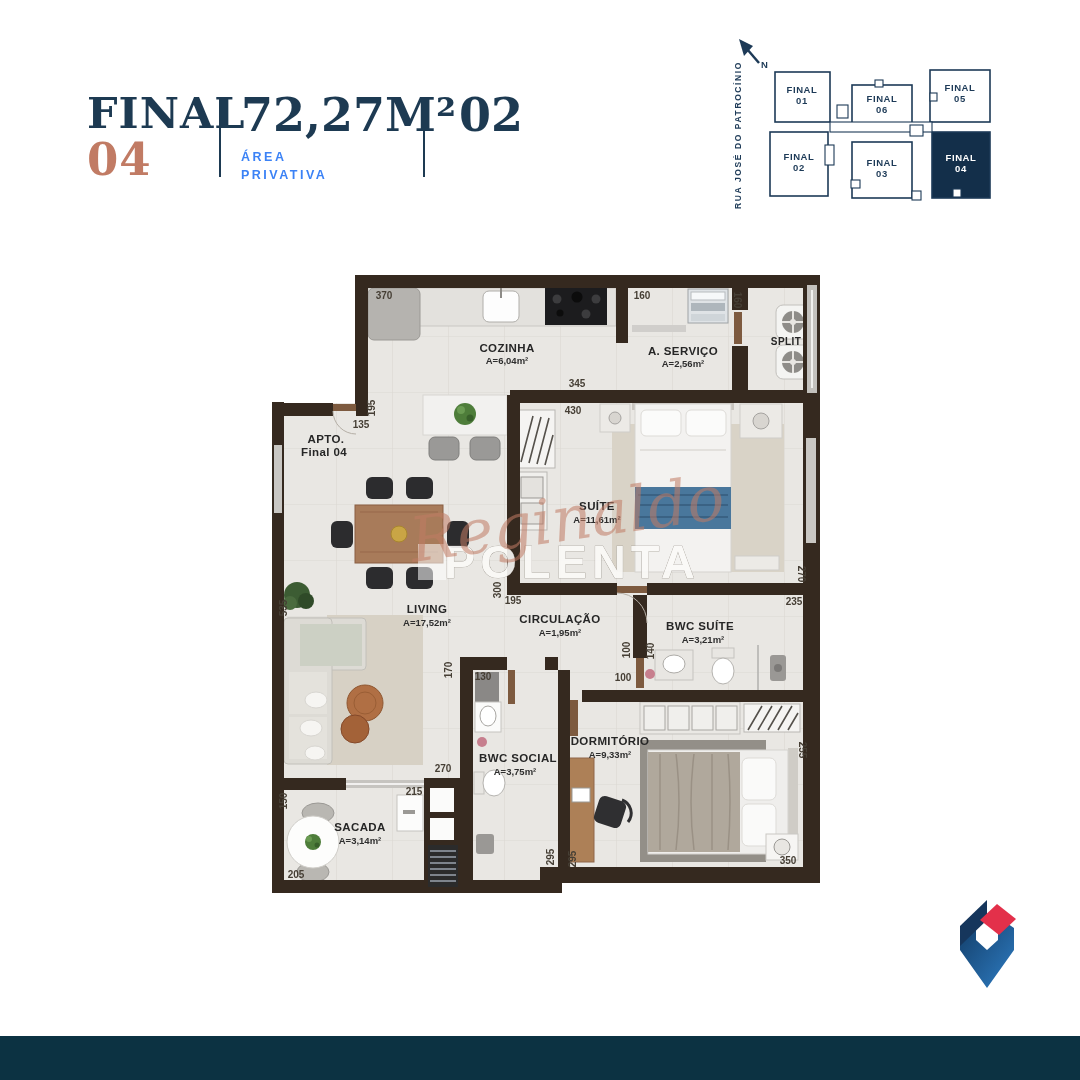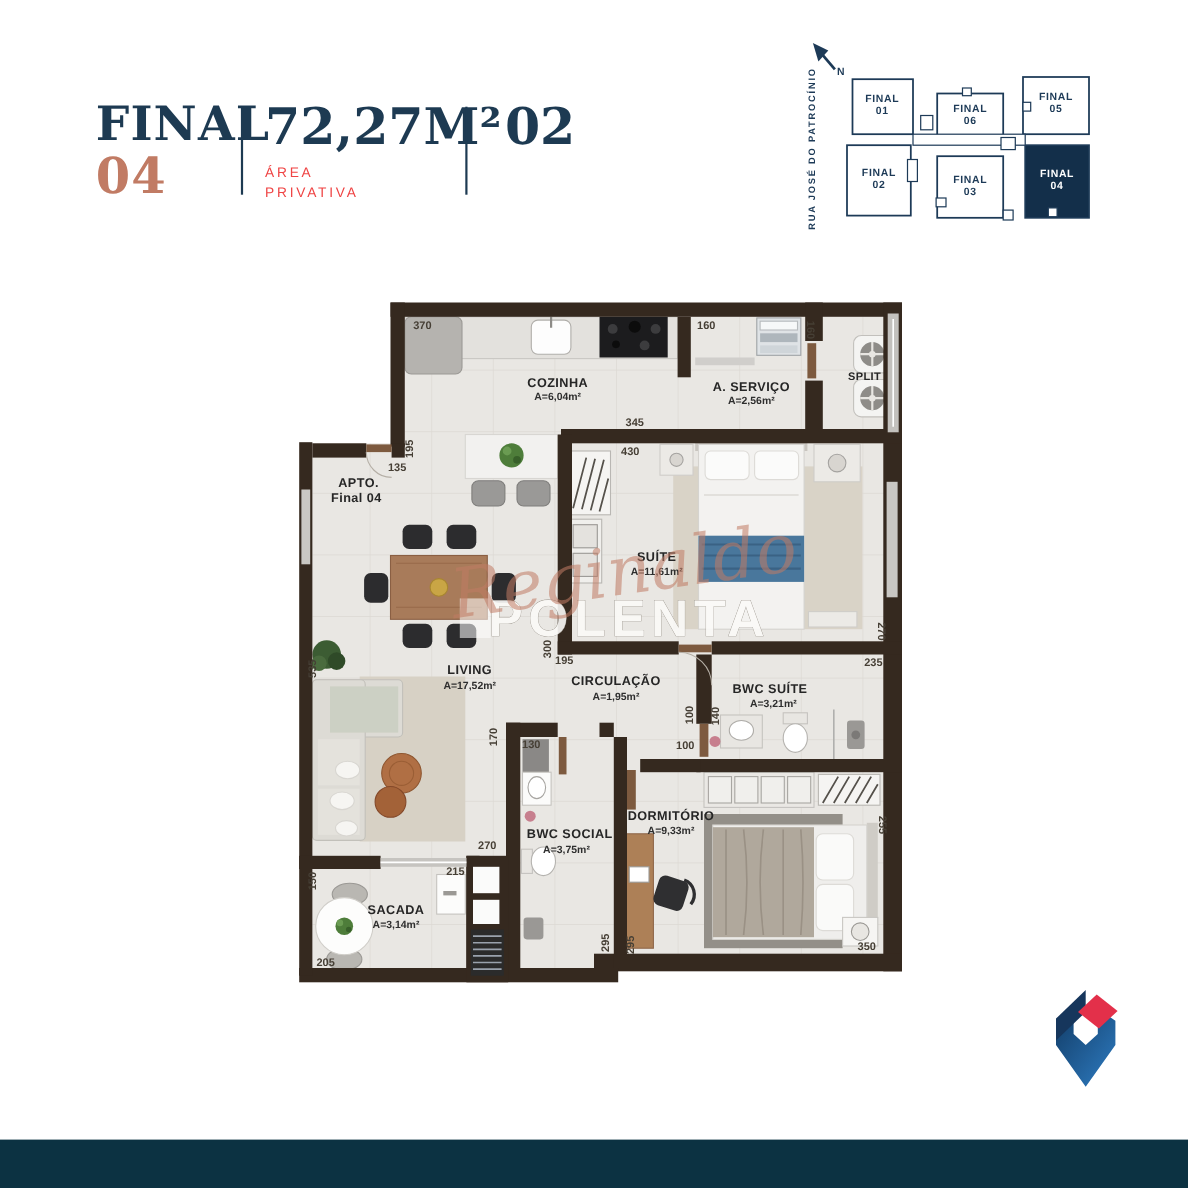--- a/index.html
+++ b/index.html
@@ -10,21 +10,21 @@
   .hdr-unit .big{font-family:"DejaVu Serif","Liberation Serif",serif;font-weight:bold;
                  font-size:43px;color:#1d3a52;letter-spacing:1px;}
   .hdr-unit .num{font-family:"DejaVu Serif","Liberation Serif",serif;font-weight:bold;
                  font-size:45px;color:#c17b64;letter-spacing:1px;margin-top:2px;}
   .vdiv{position:absolute;top:97px;width:2px;height:80px;background:#1d3a52;}
   .vdiv.d1{left:219px}.vdiv.d2{left:423px}
   .hdr-block{position:absolute;top:92px;line-height:1;}
   .hdr-block.area{left:241px}.hdr-block.dorm{left:459px}
   .hdr-block .val{font-family:"DejaVu Serif","Liberation Serif",serif;font-weight:bold;
                   font-size:46px;color:#1d3a52;letter-spacing:0px;}
-  .hdr-block .cap{margin-top:10px;font-size:12.5px;font-weight:normal;color:#ef4444;
+  .hdr-block .cap{margin-top:10px;font-size:12.5px;font-weight:bold;color:#3b82f6;
                   letter-spacing:2.5px;line-height:18px;white-space:nowrap;}
   
   text{font-family:"Liberation Sans",sans-serif;}
   .room{font-size:11.5px;font-weight:bold;fill:#262626;letter-spacing:.4px;}
   .rarea{font-size:9.5px;font-weight:bold;fill:#2e2e2e;}
   .dim{font-size:10px;font-weight:bold;fill:#46var3f35;fill:#463f35;}
   .kp-lbl{font-size:9.5px;font-weight:bold;fill:#1d3a57;letter-spacing:.6px;}
   .kp-lbl.on{fill:#ffffff;}
   .street{font-size:8.5px;font-weight:bold;fill:#1d3a57;letter-spacing:1.6px;}
   .wm-script{font-family:"DejaVu Serif","Liberation Serif",serif;font-style:italic;

